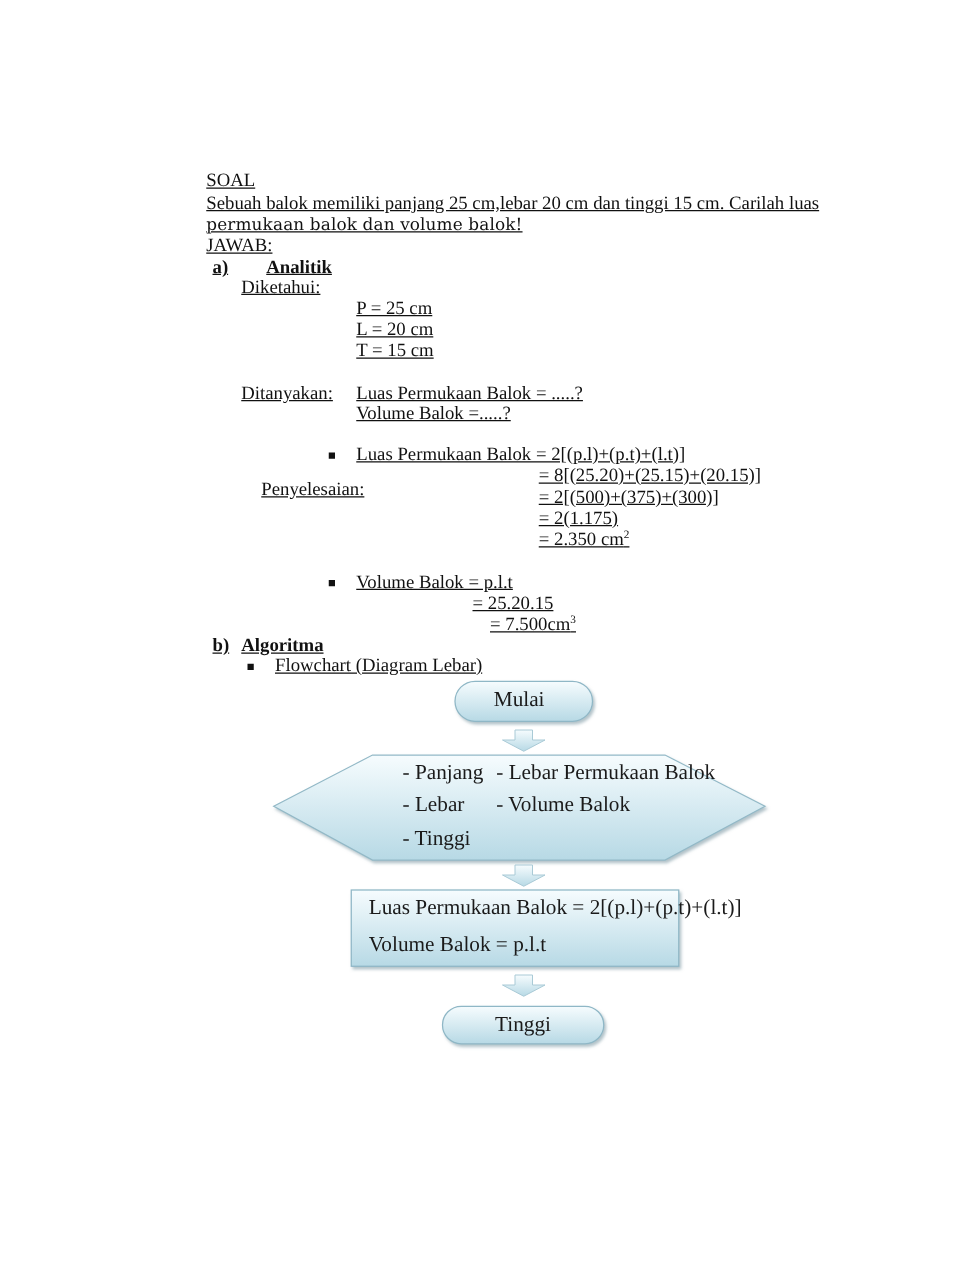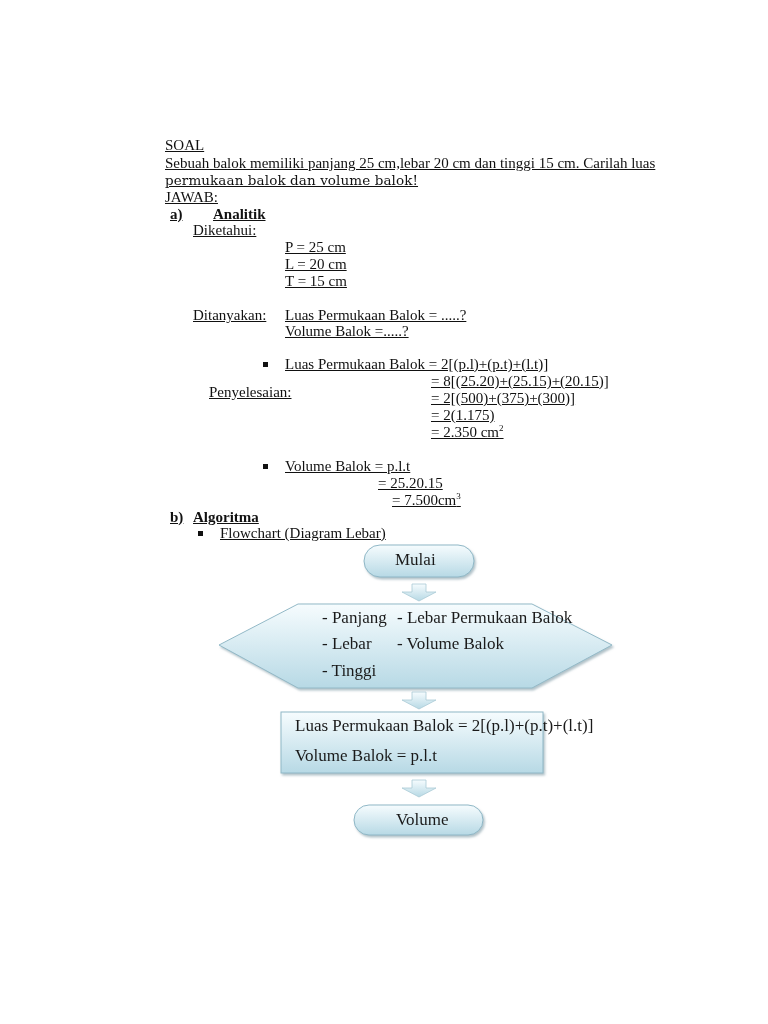--- a/index.html
+++ b/index.html
@@ -79,13 +79,13 @@
 
 <div class="fc" style="left:322px;top:611px;">- Panjang</div>
 <div class="fc" style="left:322px;top:637px;">- Lebar</div>
 <div class="fc" style="left:322px;top:664px;">- Tinggi</div>
 <div class="fc" style="left:397px;top:611px;">- Lebar Permukaan Balok</div>
 <div class="fc" style="left:397px;top:637px;">- Volume Balok</div>
 
 <div class="fc" style="left:295px;top:719px;">Luas Permukaan Balok = 2[(p.l)+(p.t)+(l.t)]</div>
 <div class="fc" style="left:295px;top:749px;">Volume Balok = p.l.t</div>
 
-<div class="fc" style="left:396px;top:813px;">Volume</div>
+<div class="fc" style="left:396px;top:813px;">Tinggi</div>
 
 </body></html>

